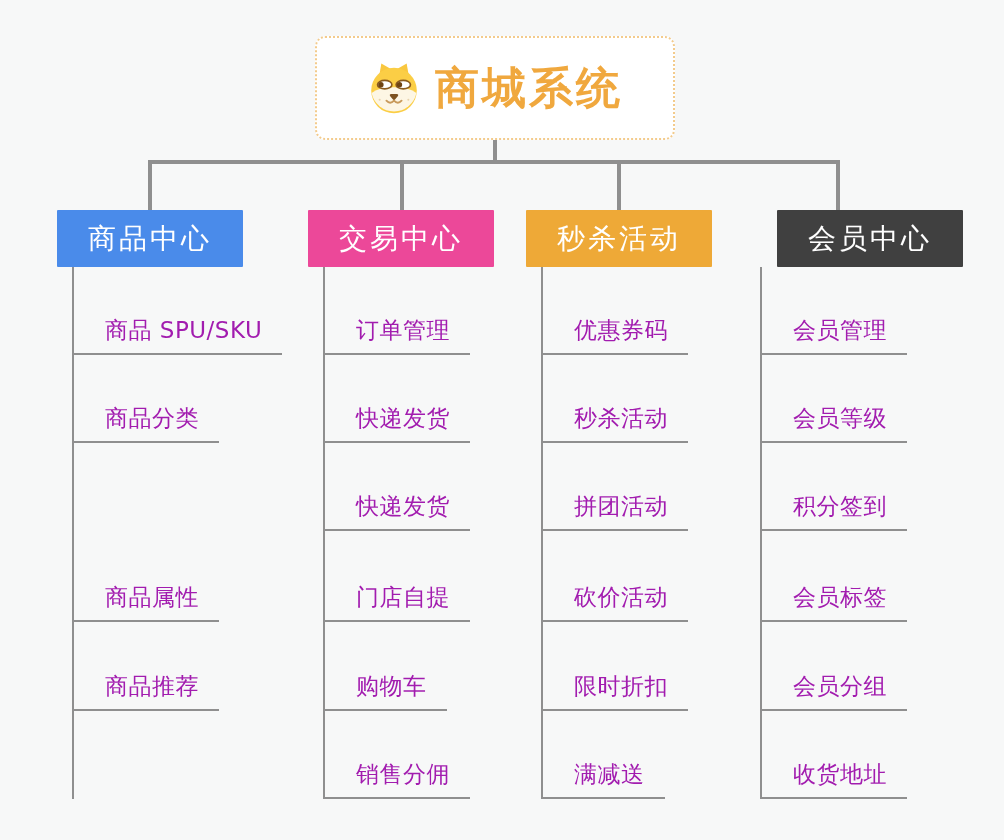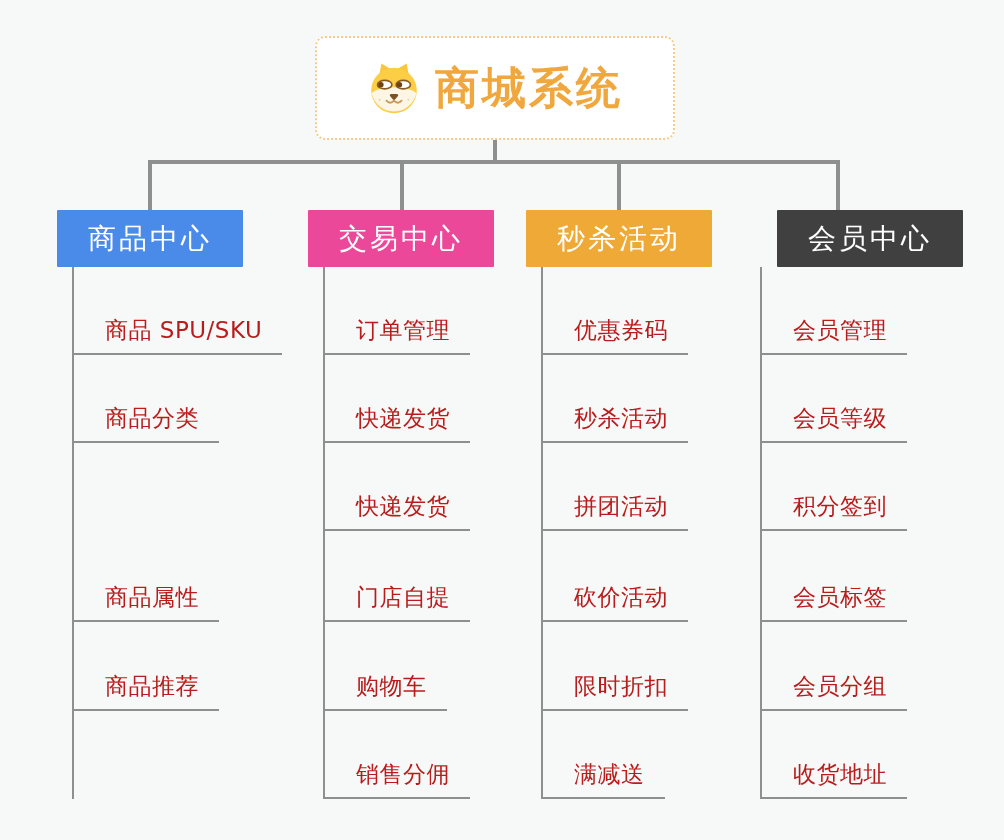--- a/index.html
+++ b/index.html
@@ -47,21 +47,21 @@
   }
   .branch-vline{
     position:absolute;left:15px;top:267px;width:2px;height:532px;
     background:#8f8f8f;
   }
   .branch-item{
     position:absolute;left:15px;
     display:inline-block;white-space:nowrap;
     padding:0 20px 8px 33px;
     border-bottom:2px solid #8f8f8f;
-    font-size:23px;color:#b91c1c;letter-spacing:0.5px;line-height:1.25;
+    font-size:23px;color:#a21caf;letter-spacing:0.5px;line-height:1.25;
   }
   .item-0{bottom:485px;}
   .item-1{bottom:397px;}
   .item-2{bottom:309px;}
   .item-3{bottom:218px;}
   .item-4{bottom:129px;}
   .item-5{bottom:41px;}
 </style>
 </head>
 <body>

